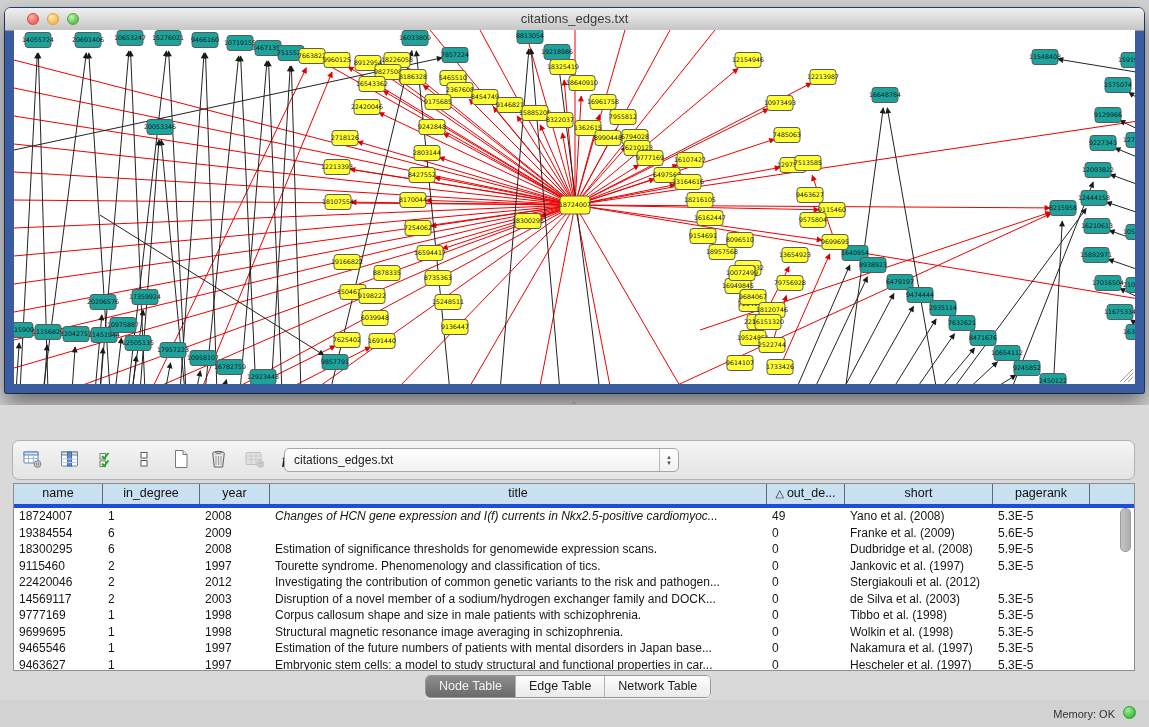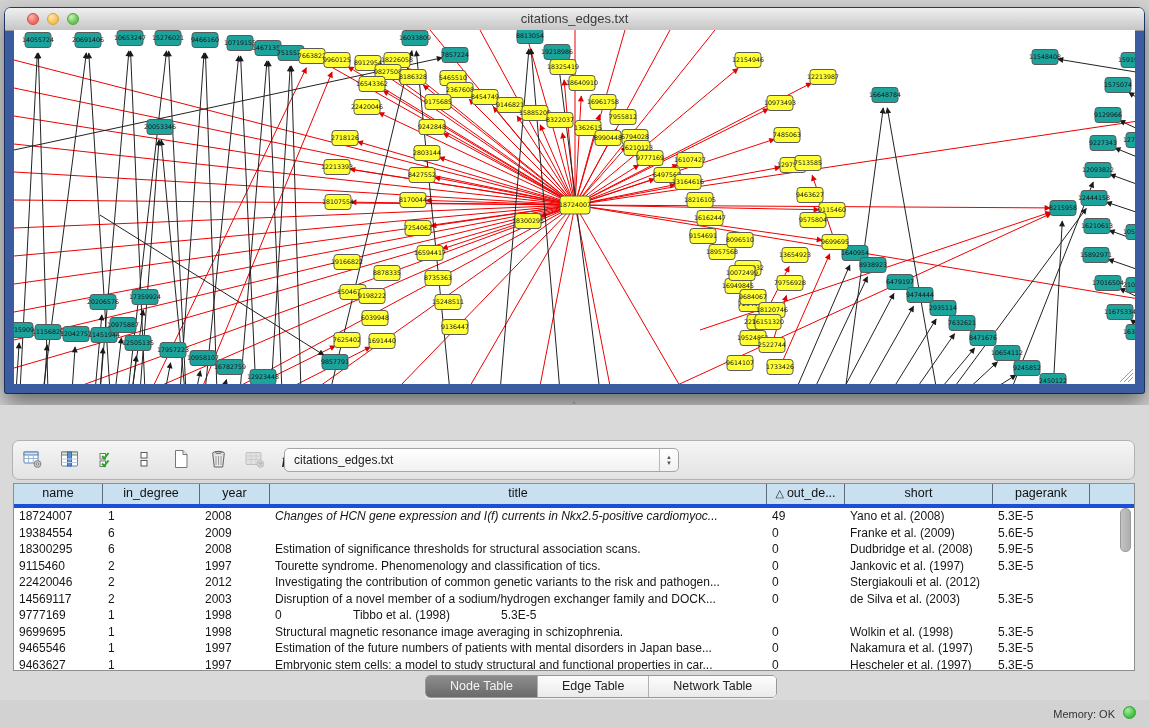--- a/index.html
+++ b/index.html
@@ -31,21 +31,21 @@
   .combo-step{position:absolute;right:0;top:0;width:19px;height:22px;border-left:1px solid #b9b9b9;text-align:center;color:#555;font-size:6px;line-height:6px;padding-top:5px;box-sizing:border-box}
   .dtable{position:absolute;left:13px;top:78px;width:1122px;height:188px;background:#fff;border:1px solid #8e8e8e;box-sizing:border-box;overflow:hidden}
   .thead{display:flex;height:20px;border-bottom:4px solid #1d4ed8;background:#c8e0ef}
   .th{box-sizing:border-box;border-right:1px solid #5c6b75;font-size:12.5px;color:#111;text-align:center;line-height:19px;overflow:hidden;white-space:nowrap}
   .th .sort{font-size:11px;margin-right:3px;color:#222}
   .th:last-child{border-right:1px solid #5c6b75}
   .trow{display:flex;height:16.5px;line-height:16.5px;font-size:12px;color:#161616}
   .td{box-sizing:border-box;padding-left:5px;overflow:hidden;white-space:nowrap}
   .scroll-thumb{position:absolute;right:3px;top:24px;width:9px;height:42px;border-radius:5px;background:linear-gradient(90deg,#c4c4c4,#aeaeae);border:1px solid #9b9b9b}
   .tabs{position:absolute;left:425px;top:270px;height:21px;display:flex;border:1px solid #979797;border-radius:5px;overflow:hidden;background:#fff;box-shadow:0 1px 1px rgba(255,255,255,.7)}
-  .tab{padding:0 24px;line-height:20px;font-size:12.5px;color:#1d1d1d;background:linear-gradient(#fdfdfd,#eaeaea);border-right:1px solid #b2b2b2;cursor:pointer;white-space:nowrap}
+  .tab{padding:0 13px;line-height:20px;font-size:12.5px;color:#1d1d1d;background:linear-gradient(#fdfdfd,#eaeaea);border-right:1px solid #b2b2b2;cursor:pointer;white-space:nowrap}
   .tab:last-child{border-right:none}
   .tab.selected{background:linear-gradient(#8d8d8d,#6a6a6a);color:#f4f4f4}
   
   .statusbar{position:absolute;left:0;top:700px;width:1149px;height:27px;background:#d2d2d2}
   .mem-label{position:absolute;right:34px;top:8px;font-size:11px;color:#333}
   .mem-dot{position:absolute;right:13px;top:6px;width:13px;height:13px;border-radius:50%;background:radial-gradient(circle at 35% 30%,#a5ec9d,#3dbf3d 70%);border:1px solid #2e9c36;box-sizing:border-box}
 </style>
 </head>
 <body>
 
@@ -840,21 +840,21 @@
           <div class="td" style="width: 70px;">2009</div>
           <div class="td" style="width: 497px; margin-top: 32px;">Genome-wide association studies in ADHD.</div>
           <div class="td" style="width: 78px;">0</div>
           <div class="td" style="width: 148px;">Franke et al. (2009)</div>
           <div class="td" style="width: 97px;">5.6E-5</div>
         </div>
         <div class="trow">
           <div class="td" style="width: 89px;">18300295</div>
           <div class="td" style="width: 97px;">6</div>
           <div class="td" style="width: 70px;">2008</div>
-          <div class="td" style="width: 497px;">Estimation of significance thresholds for structural association scans.</div>
+          <div class="td" style="width: 497px;">Estimation of significance thresholds for genomewide expression scans.</div>
           <div class="td" style="width: 78px;">0</div>
           <div class="td" style="width: 148px;">Dudbridge et al. (2008)</div>
           <div class="td" style="width: 97px;">5.9E-5</div>
         </div>
         <div class="trow">
           <div class="td" style="width: 89px;">9115460</div>
           <div class="td" style="width: 97px;">2</div>
           <div class="td" style="width: 70px;">1997</div>
           <div class="td" style="width: 497px;">Tourette syndrome. Phenomenology and classification of tics.</div>
           <div class="td" style="width: 78px;">0</div>
@@ -876,20 +876,21 @@
           <div class="td" style="width: 70px;">2003</div>
           <div class="td" style="width: 497px;">Disruption of a novel member of a sodium/hydrogen exchanger family and DOCK...</div>
           <div class="td" style="width: 78px;">0</div>
           <div class="td" style="width: 148px;">de Silva et al. (2003)</div>
           <div class="td" style="width: 97px;">5.3E-5</div>
         </div>
         <div class="trow">
           <div class="td" style="width: 89px;">9777169</div>
           <div class="td" style="width: 97px;">1</div>
           <div class="td" style="width: 70px;">1998</div>
+          <div class="td" style="width: 497px;">Corpus callosum shape and size in male patients with schizophrenia.</div>
           <div class="td" style="width: 78px;">0</div>
           <div class="td" style="width: 148px;">Tibbo et al. (1998)</div>
           <div class="td" style="width: 97px;">5.3E-5</div>
         </div>
         <div class="trow">
           <div class="td" style="width: 89px;">9699695</div>
           <div class="td" style="width: 97px;">1</div>
           <div class="td" style="width: 70px;">1998</div>
           <div class="td" style="width: 497px;">Structural magnetic resonance image averaging in schizophrenia.</div>
           <div class="td" style="width: 78px;">0</div>

